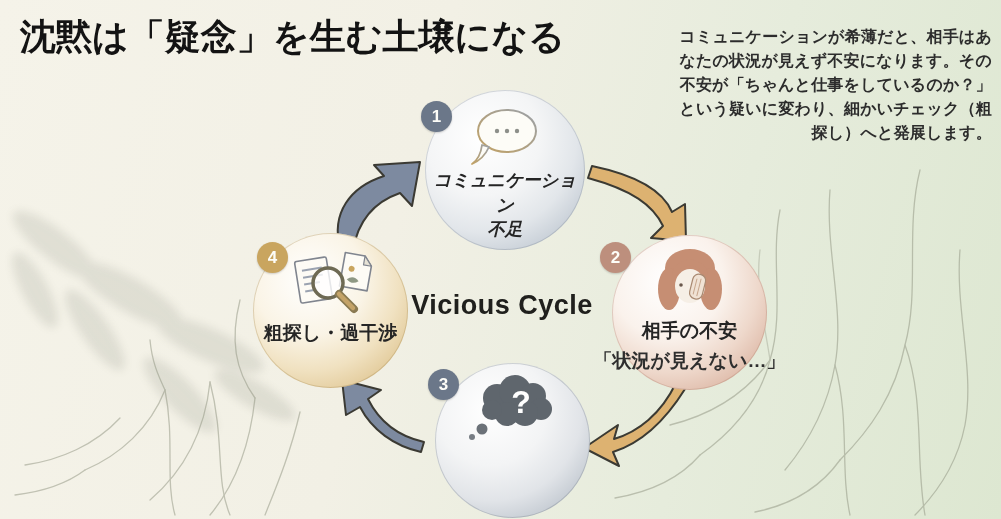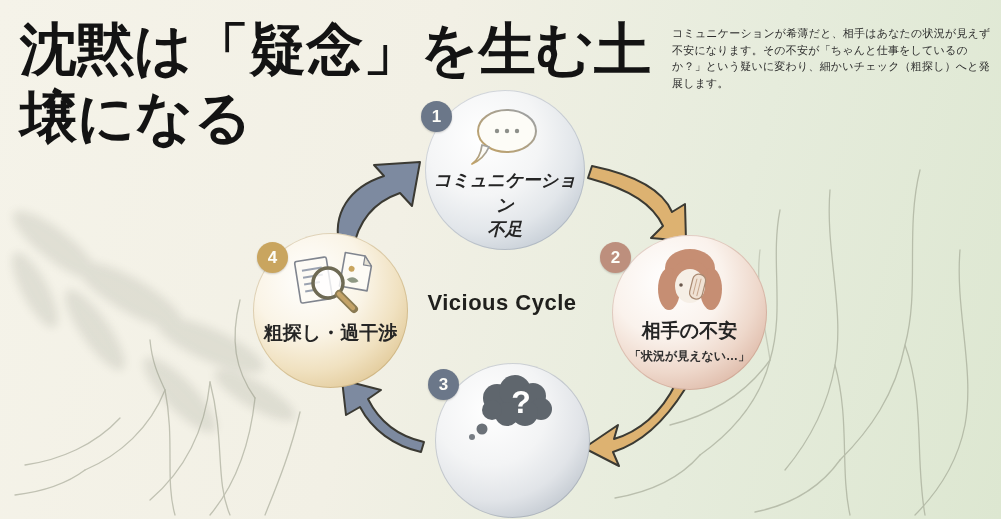--- a/index.html
+++ b/index.html
@@ -8,31 +8,32 @@
     width:1001px;height:519px;
     overflow:hidden;
     background:linear-gradient(105deg,#f5f3e9 0%,#f2f0e5 40%,#e6ecdc 70%,#dde7d1 100%);
     font-family:"Liberation Sans","DejaVu Sans",sans-serif;
   }
   svg{display:block;}
   .abs{position:absolute;}
   #title{
     left:20px;top:16px;width:640px;
     font-family:"Liberation Serif","DejaVu Serif",serif;
-    font-size:57px;font-weight:700;color:#131313;letter-spacing:0px;
+    font-size:36px;font-weight:700;color:#131313;letter-spacing:0px;
     line-height:1.2;
   }
   #description{
     left:672px;top:25px;width:320px;
-    font-size:11px;font-weight:400;color:#2c2c2c;line-height:1.5;
+    font-size:16px;font-weight:700;color:#2c2c2c;line-height:1.5;
     letter-spacing:0.2px;
+    text-align:right;
   }
   #center-label{
     left:392px;top:290px;width:220px;text-align:center;
-    font-size:22px;font-weight:700;color:#20201d;letter-spacing:0.5px;
+    font-size:27px;font-weight:700;color:#20201d;letter-spacing:0.5px;
   }
   .node{
     position:absolute;border-radius:50%;
     display:flex;flex-direction:column;align-items:center;
     text-align:center;
   }
   #node1{left:425px;top:90px;width:160px;height:160px;
     background:radial-gradient(circle at 36% 30%,#ffffff 0%,#f4f5f6 38%,#e2e6ea 62%,#bcc5cf 88%,#9ba6b3 100%);
     box-shadow:inset 0 0 0 1px rgba(100,112,128,0.25);}
   #node2{left:612px;top:235px;width:155px;height:155px;
@@ -54,21 +55,21 @@
   .badge.rose{background:#bd8f7d;}
   .badge.gold{background:#c9a55f;}
   #node1 .badge{left:-4px;top:11px;}
   #node2 .badge{left:-12px;top:7px;}
   #node3 .badge{left:-7px;top:6px;}
   #node4 .badge{left:4px;top:9px;}
   .lbl{font-weight:700;color:#252525;line-height:1.45;}
   #node1 .lbl{font-size:17.5px;margin-top:2px;font-style:italic;}
   #node2 .lbl,#node3 .lbl,#node4 .lbl{font-size:19px;}
   .sub{font-weight:700;color:#2e2e2e;white-space:nowrap;margin-top:3px;}
-  #node2 .sub{font-size:12px;text-align:center;}
+  #node2 .sub{font-size:19px;text-align:center;}
   #node3 .sub{font-size:12.5px;}
   .nicon{flex:none;}
   #node1 .nicon{margin-top:14px;}
   #node2 .nicon{margin-top:8px;}
   #node3 .nicon{margin-top:7px;}
   #node4 .nicon{margin-top:12px;}
   #bg-deco,#arrows{position:absolute;left:0;top:0;pointer-events:none;}
 </style>
 </head>
 <body>

